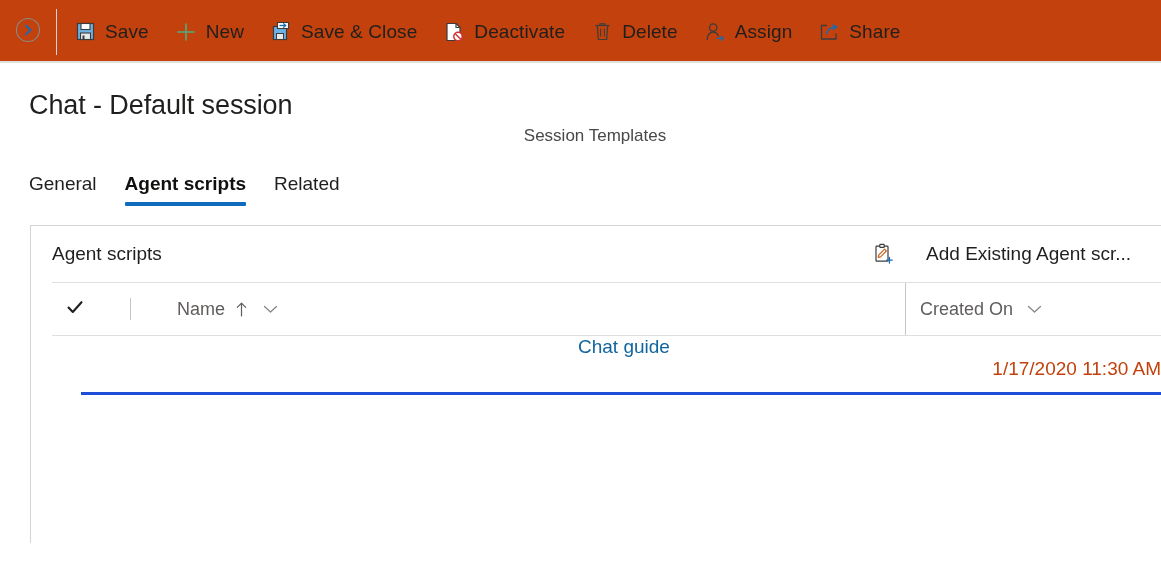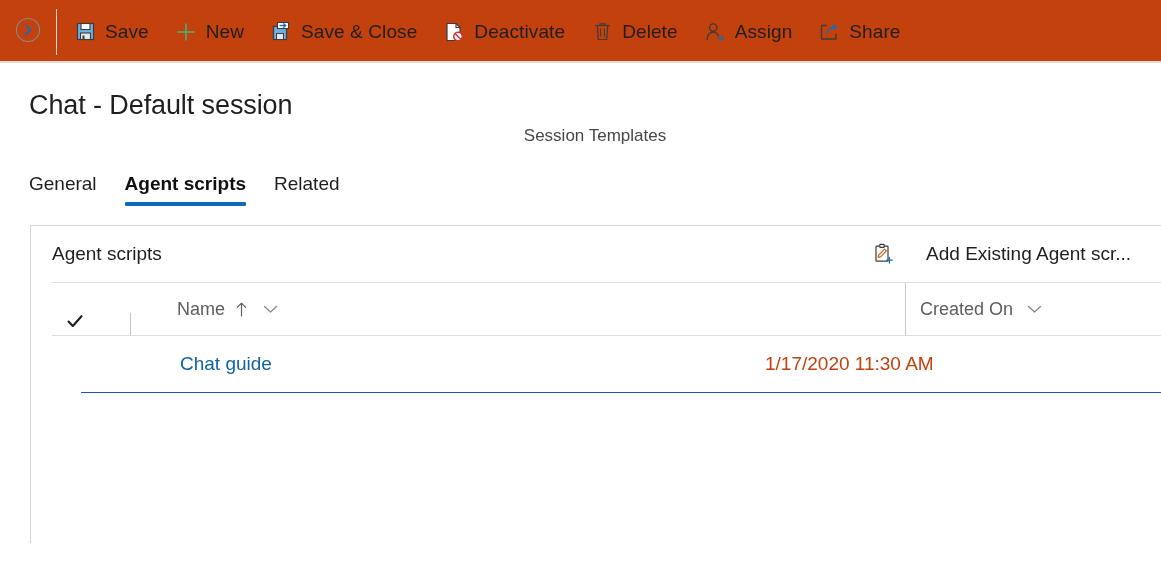--- a/index.html
+++ b/index.html
@@ -166,21 +166,21 @@
     white-space: nowrap;
     margin-left: 20px;
   }
 
   
   .grid {
     margin-left: 21px;
   }
   .grid-head {
     display: flex;
-    align-items: flex-end;
+    align-items: center;
     height: 52px;
     border-top: 1px solid #e1dfdd;
     border-bottom: 1px solid #e1dfdd;
     gap: 32px;
   }
   .gh-check {
     width: 46px;
     display: flex;
     align-items: center;
     justify-content: center;
@@ -212,24 +212,25 @@
     align-items: center;
   }
   .gh-chev {
     margin-left: 13px;
     display: inline-flex;
     align-items: center;
   }
 
   .grid-row {
     display: flex;
-    align-items: center;
+    align-items: flex-end;
     height: 56px;
-    border-bottom: 1px solid #1d4ed8;
+    border-bottom: 3px solid #1d4ed8;
     margin-left: 29px;
+    flex-direction: column;
   }
   .cell-name {
     width: 682px;
     padding-left: 99px;
     box-sizing: border-box;
   }
   .cell-name a {
     font-size: 19px;
     color: #11659e;
     text-decoration: none;

